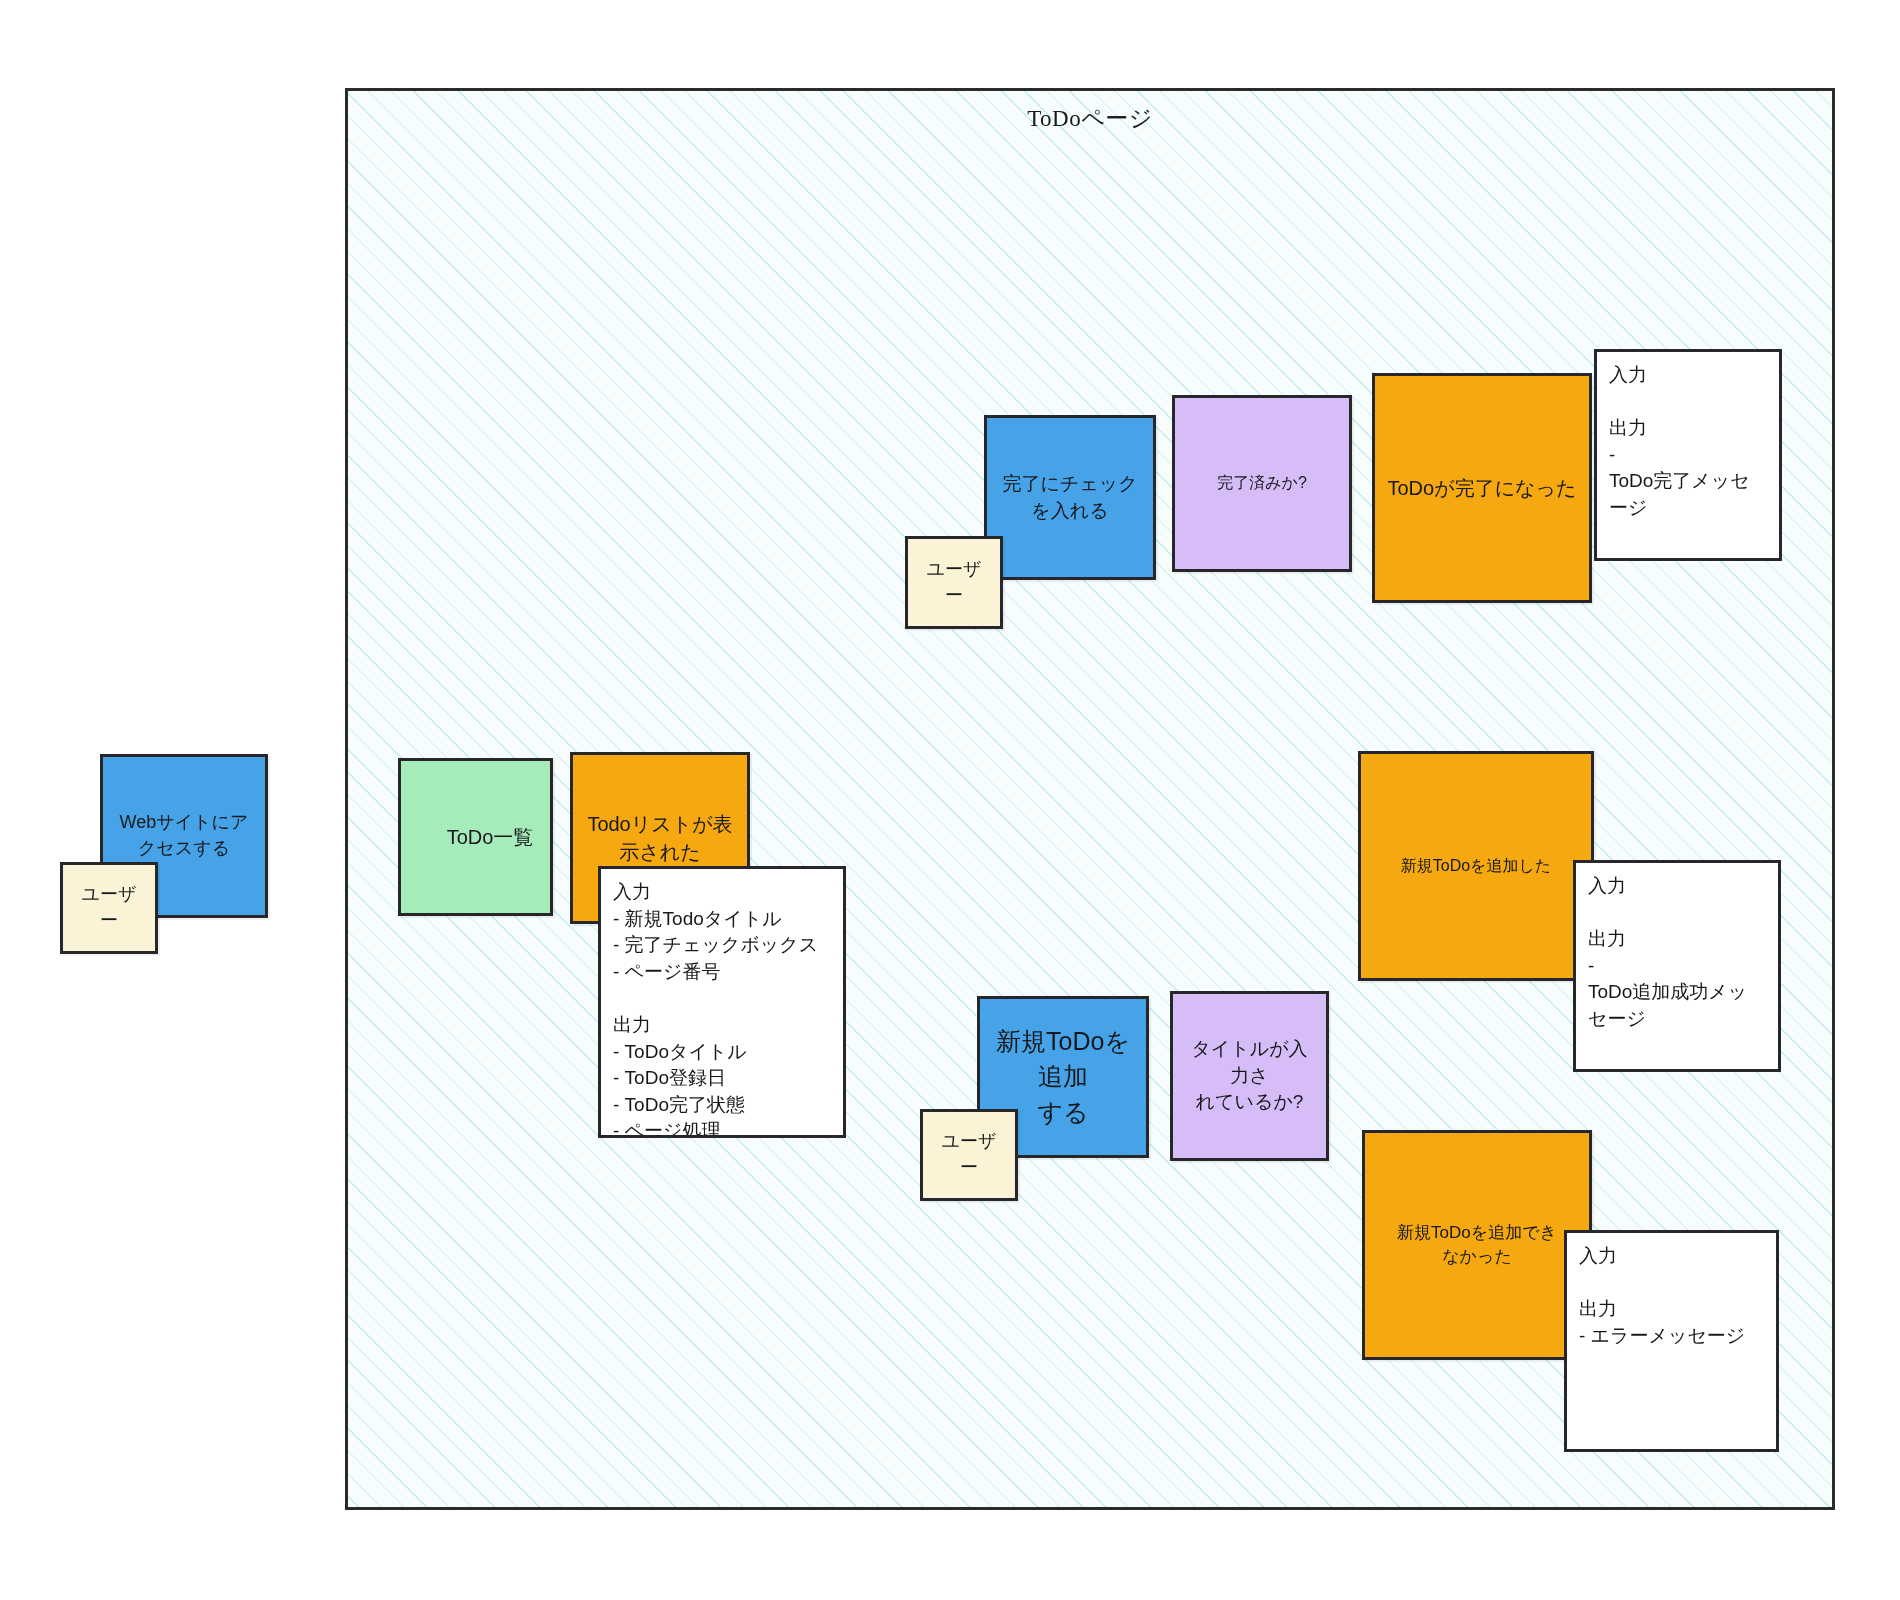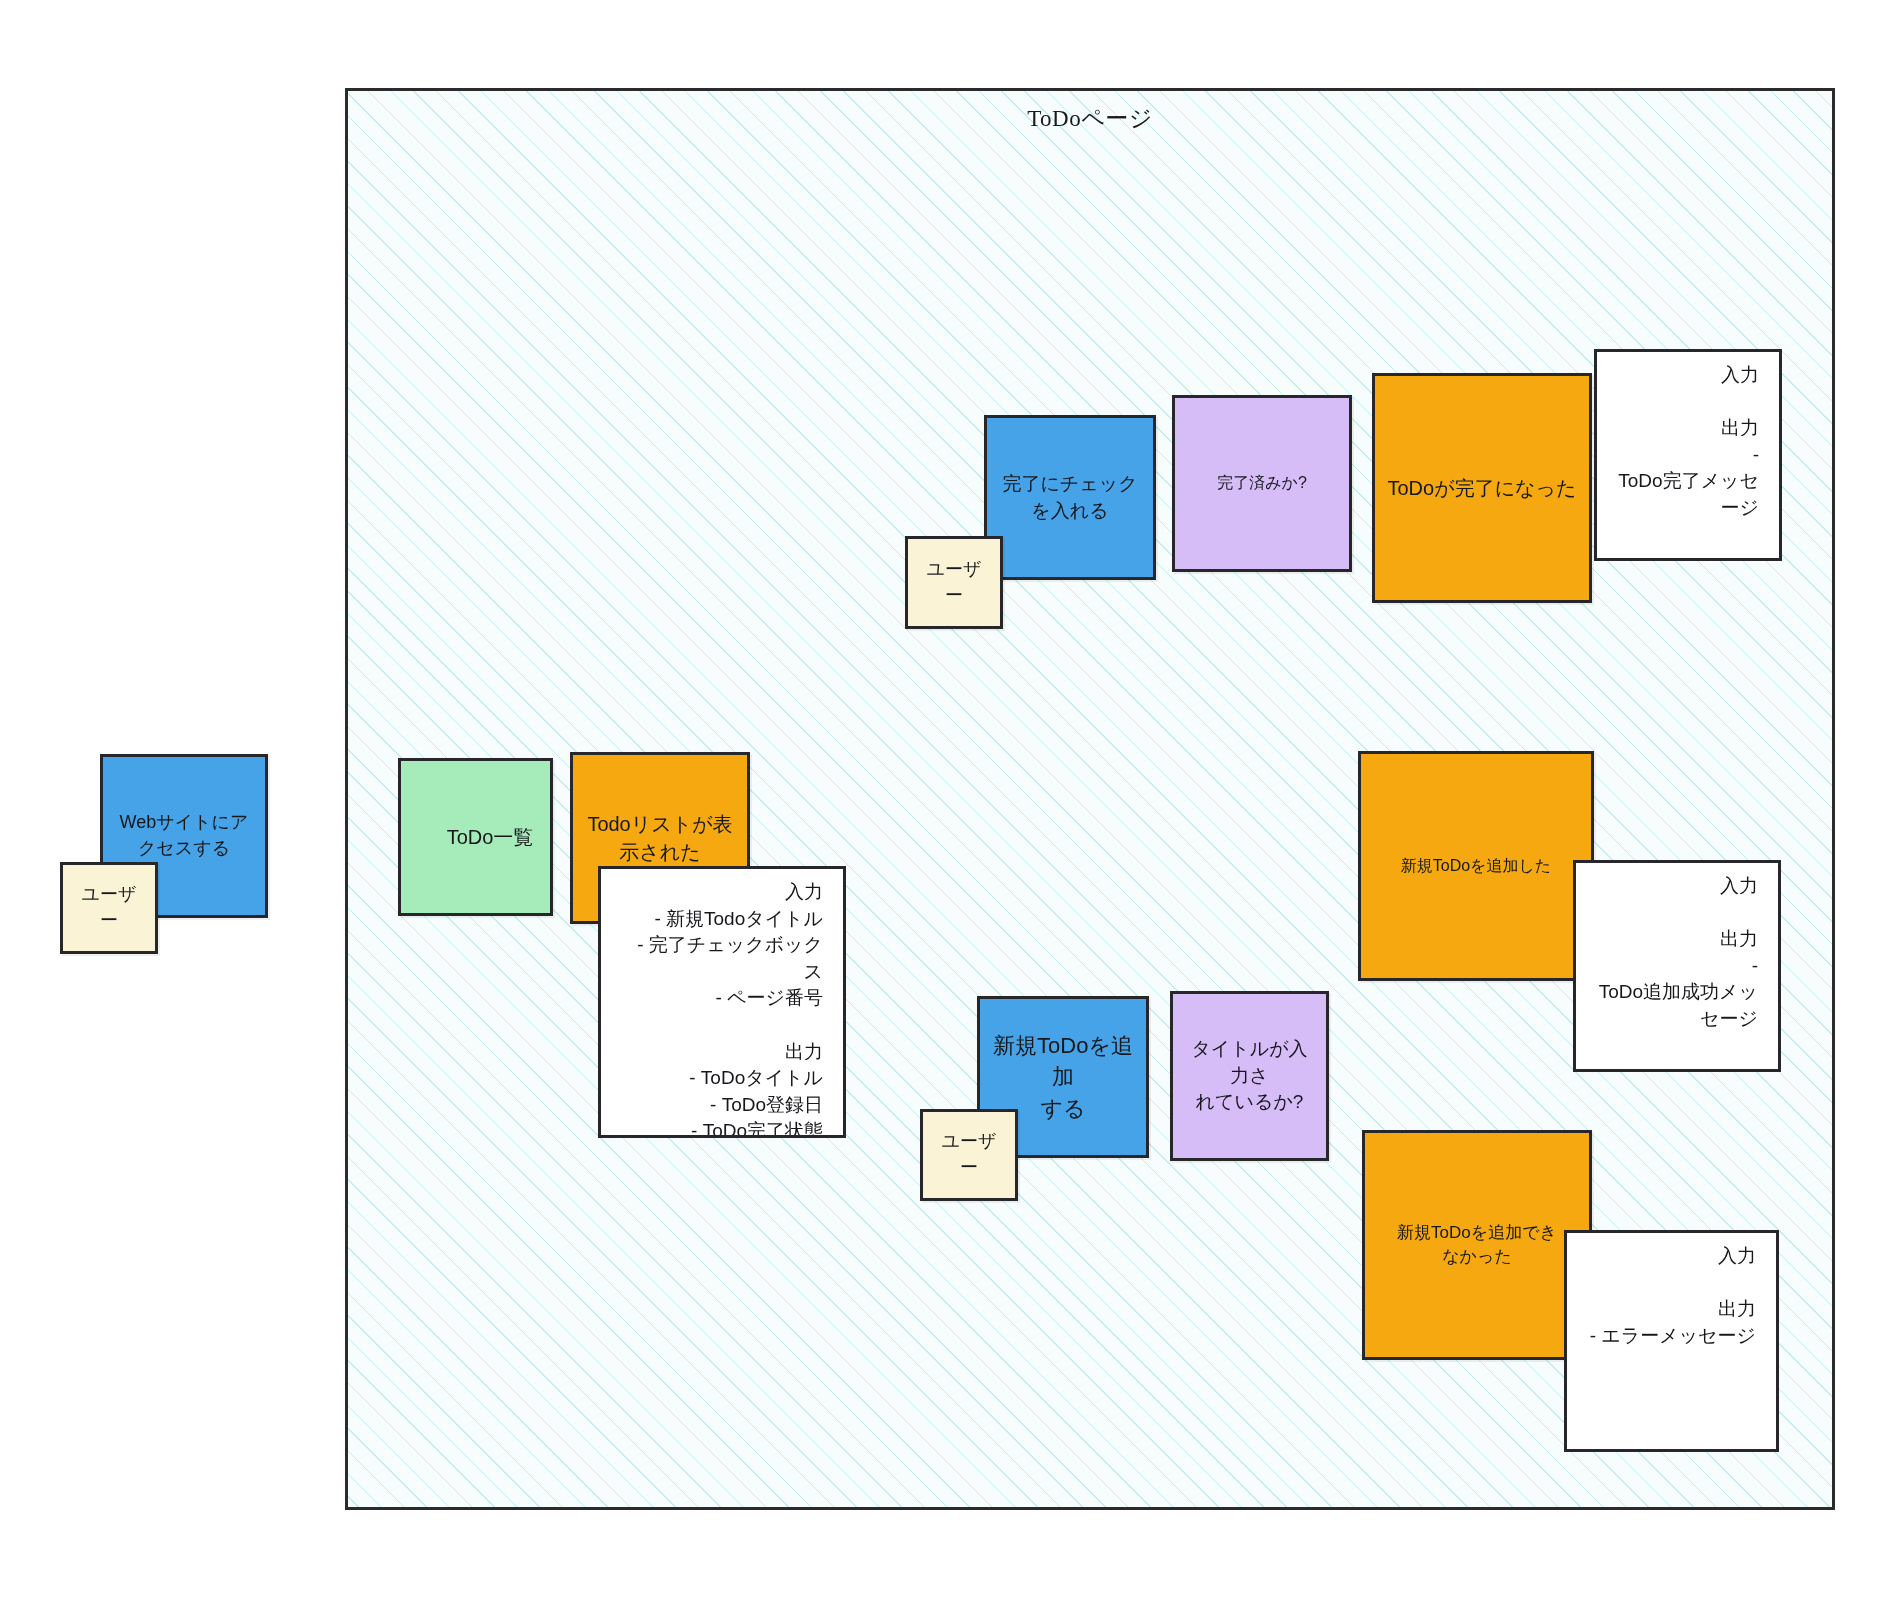--- a/index.html
+++ b/index.html
@@ -71,23 +71,23 @@
   .card.orange  { background: #f5a80f; }
   .card.purple  { background: #d7bdf8; }
   .card.cream   { background: #fbf3d5; }
 
   .note {
     position: absolute;
     box-sizing: border-box;
     border: 3px solid #27272b;
     background: #ffffff;
     color: #17181c;
-    padding: 10px 20px;
+    padding: 10px 12px;
     white-space: pre-line;
-    text-align: right;
+    text-align: left;
     line-height: 1.40;
     overflow: hidden;
   }
 
   
   #c-access      { left: 100px;  top: 710px;  width: 168px; height: 164px; font-size: 18px; z-index: 6; }
   #n-access-user { left: 60px;   top: 818px;  width: 98px;  height: 92px;  font-size: 18px; z-index: 7; }
 
   #c-list        { left: 398px;  top: 714px;  width: 155px; height: 158px; font-size: 20px; z-index: 6; padding-left: 39px; }
   #c-list-shown  { left: 570px;  top: 708px;  width: 180px; height: 172px; font-size: 20px; z-index: 6; }
@@ -95,21 +95,21 @@
 
   #c-check       { left: 984px;  top: 371px;  width: 172px; height: 165px; font-size: 19px; z-index: 6; }
   #n-check-user  { left: 905px;  top: 492px;  width: 98px;  height: 93px;  font-size: 18px; z-index: 7; }
   #c-done-q      { left: 1172px; top: 351px;  width: 180px; height: 177px; font-size: 16px; z-index: 6; }
   #c-done        { left: 1372px; top: 329px;  width: 220px; height: 230px; font-size: 20px; z-index: 6; }
   #n-done-io     { left: 1594px; top: 349px;  width: 188px; height: 212px; font-size: 19px; z-index: 8; }
 
   #c-added       { left: 1358px; top: 707px;  width: 236px; height: 230px; font-size: 16px; z-index: 6; }
   #n-added-io    { left: 1573px; top: 860px;  width: 208px; height: 212px; font-size: 19px; z-index: 8; }
 
-  #c-add         { left: 977px;  top: 952px;  width: 172px; height: 162px; font-size: 22px; z-index: 6; }
+  #c-add         { left: 977px;  top: 952px;  width: 172px; height: 162px; font-size: 25px; z-index: 6; }
   #n-add-user    { left: 920px;  top: 1065px; width: 98px;  height: 92px;  font-size: 18px; z-index: 7; }
   #c-title-q     { left: 1170px; top: 947px;  width: 159px; height: 170px; font-size: 19px; z-index: 6; }
 
   #c-failed      { left: 1362px; top: 1086px; width: 230px; height: 230px; font-size: 17px; z-index: 6; }
   #n-failed-io   { left: 1564px; top: 1230px; width: 215px; height: 222px; font-size: 19px; z-index: 8; }
 </style>
 </head>
 <body>
 
 <div id="root">

